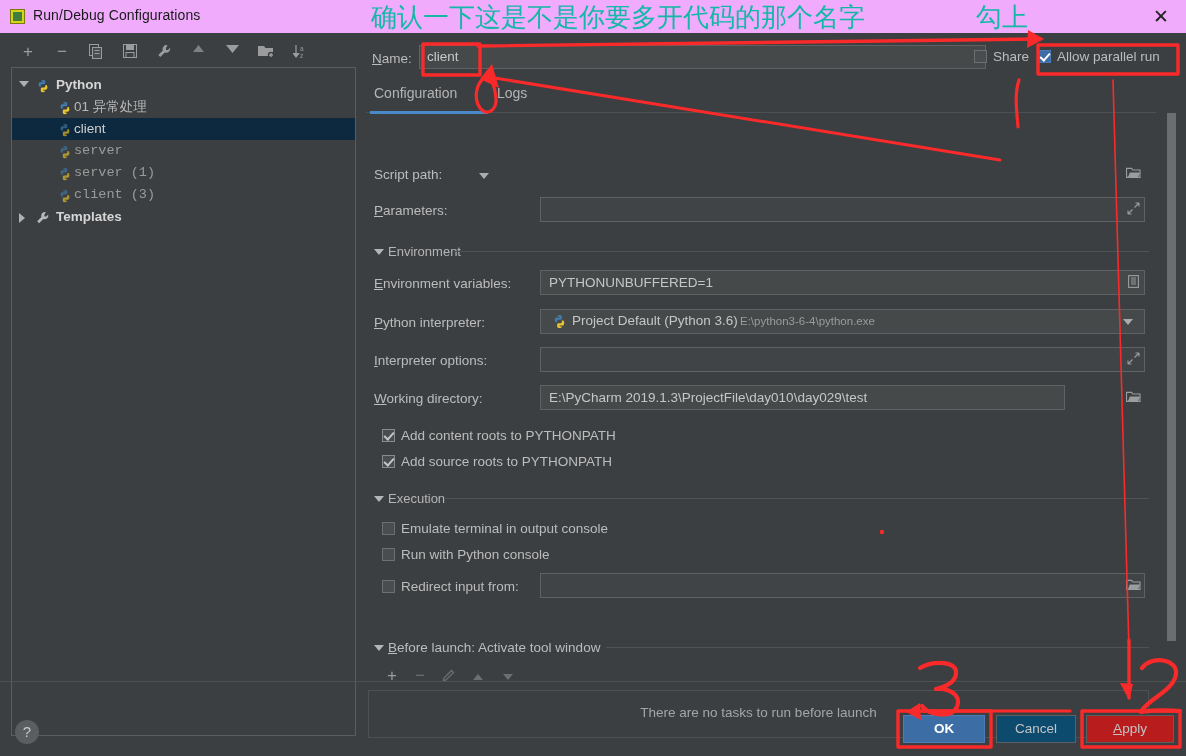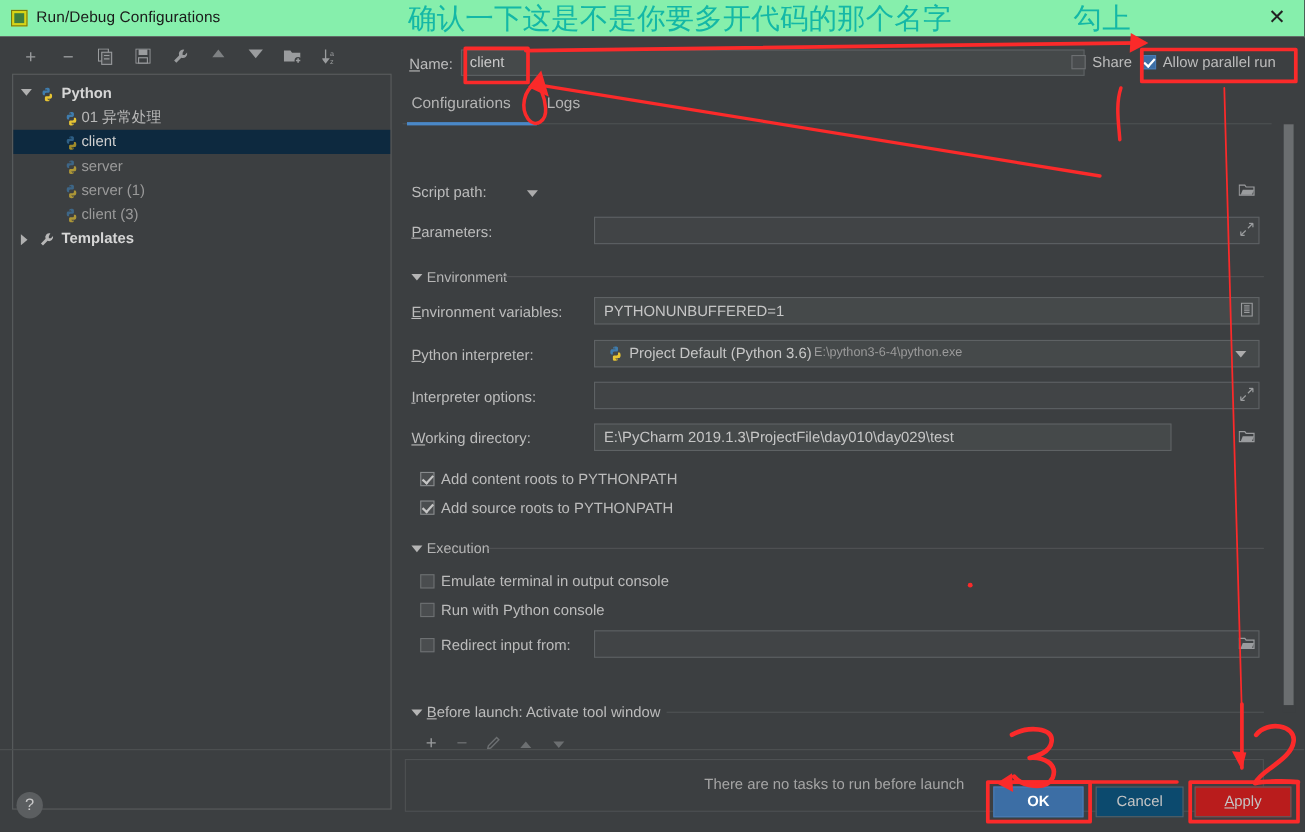--- a/index.html
+++ b/index.html
@@ -11,21 +11,21 @@
     position: relative;
     width: 1186px; height: 756px;
     overflow: hidden;
     background: #3c3f41;
   }
 
   
   .titlebar {
     position: absolute; left: 0; top: 0;
     width: 1186px; height: 33px;
-    background: #86efac;
+    background: #f0abfc;
     border-bottom: 1px solid #cfcfcf;
   }
   .title-icon {
     position: absolute; left: 10px; top: 9px;
     width: 15px; height: 15px;
     background: #d7d417;
     border: 1px solid #7a7a10;
     box-sizing: border-box;
   }
   .title-icon::after {
@@ -112,21 +112,21 @@
     border-bottom: 5px solid transparent;
     border-left: 6px solid #b0b0b0;
   }
   .tree-row .pyicon {
     position: absolute; top: 4px;
     width: 14px; height: 14px;
   }
   .tree-row .lbl { position: absolute; }
   .tree-row.root .lbl { font-weight: bold; color: #d6d6d6; }
   .tree-row.lvl1 .lbl { color: #b8b8b8; }
-  .tree-row.dim .lbl { color: #9a9a9a; }
+  .tree-row.dim .lbl { color: #9a9a9a; font-family: Liberation Mono, monospace; }
   .tree-row.selected .lbl { color: #cfcfcf; }
 
   .help-btn {
     position: absolute; left: 15px; top: 687px;
     width: 24px; height: 24px; border-radius: 50%;
     background: #5b5e60; color: #c8c8c8;
     font-size: 15px; text-align: center; line-height: 24px;
     cursor: pointer;
   }
 
@@ -536,21 +536,21 @@
 
       <div class="share-cb">
         <span class="cbox"></span><span>Share</span>
       </div>
 
       <div class="parallel-cb">
         <span class="cbox checked"></span><span>Allow parallel run</span>
       </div>
 
       <div class="tabs">
-        <div class="tab" id="tab-configuration">Configurations</div>
+        <div class="tab" id="tab-configuration">Configuration</div>
         <div class="tab" id="tab-logs">Logs</div>
         <div class="tab-divider"></div>
         <div class="tab-underline"></div>
       </div>
 
       <div class="form">
 
         <div class="flabel" style="left:8px; top:46px">Script path:</div>
         <div class="combo-arrow" style="left:113px; top:52px"></div>
         <div class="fld-icon" style="left:755px; top:40px">

